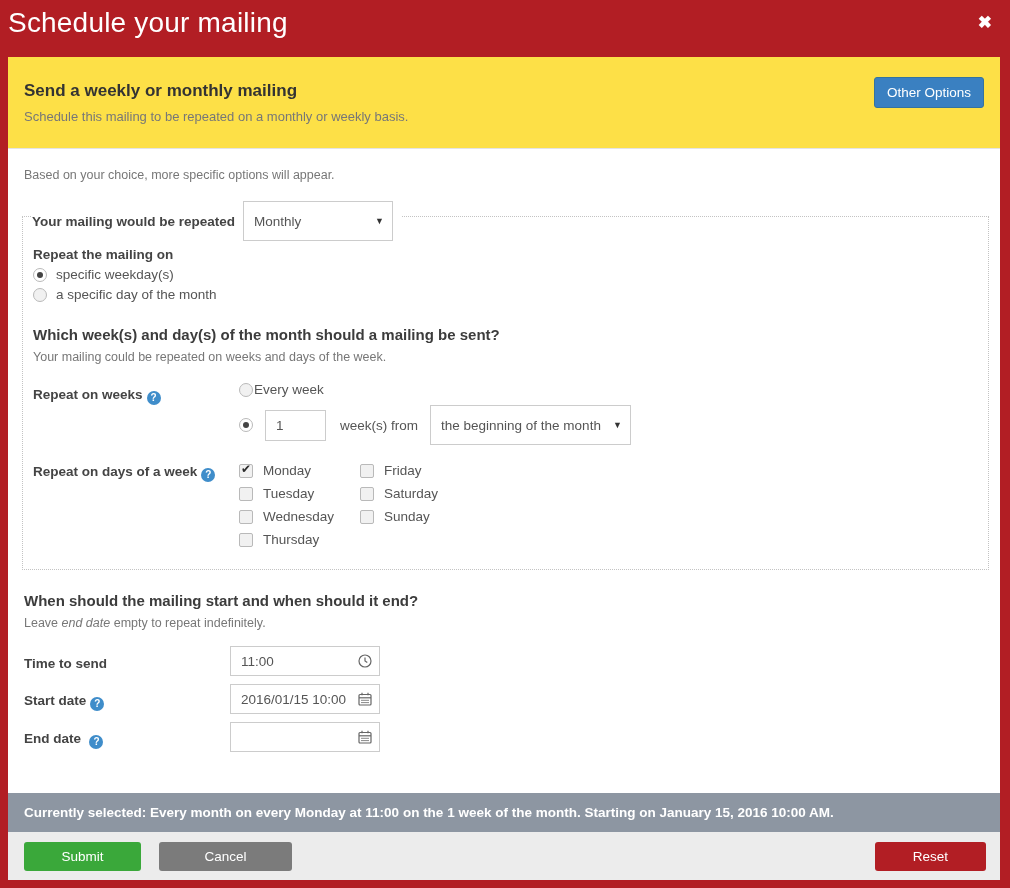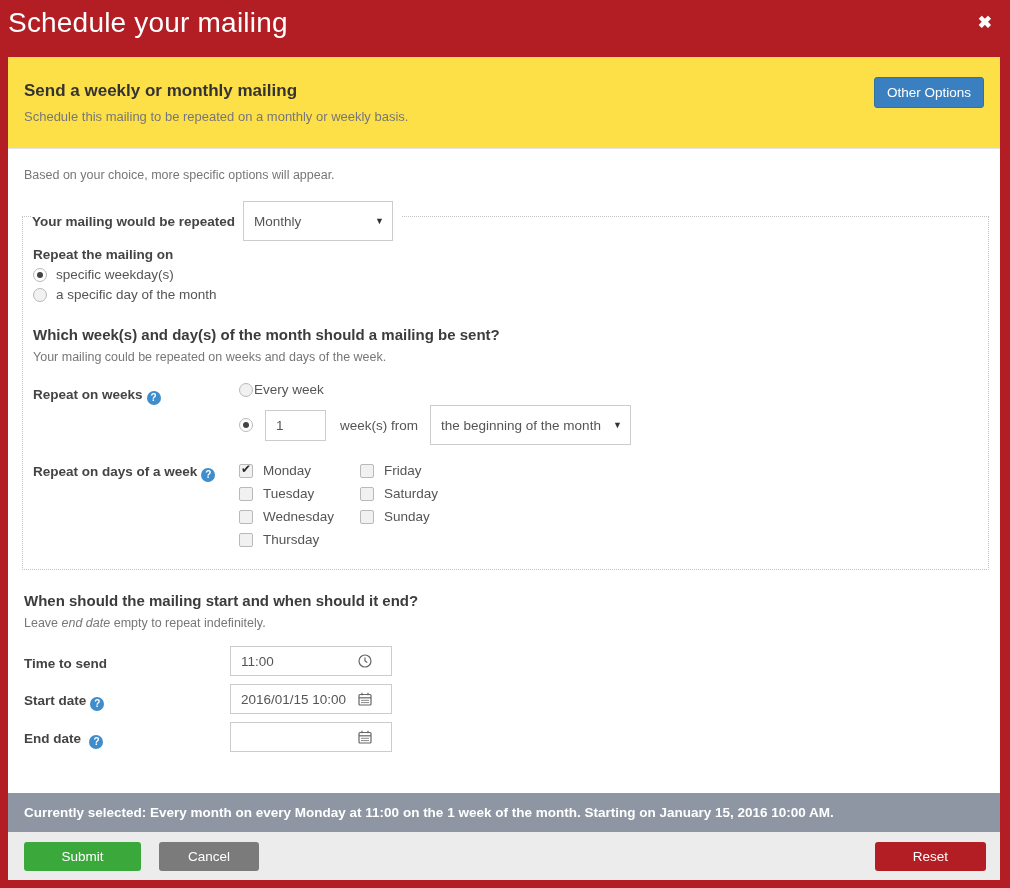--- a/index.html
+++ b/index.html
@@ -120,21 +120,21 @@
     grid-template-rows: repeat(4, 23px); grid-template-columns: 121px auto;
     align-items: center;
   }
   .day-item { display: flex; align-items: center; cursor: pointer; }
   .day-item .opt-label { font-size: 13.5px; color: #555; margin-left: 10px; }
 
   .date-row { display: flex; align-items: center; margin-top: 8px; }
   .date-row.first { margin-top: 16px; }
   .input-wrap { position: relative; width: 150px; }
   .text-input {
-    width: 162px; height: 30px; border: 1px solid #ccc; background: #fff;
+    width: 150px; height: 30px; border: 1px solid #ccc; background: #fff;
     font-size: 13.5px; color: #555; padding: 0 26px 0 10px;
     font-family: "Liberation Sans", sans-serif;
   }
   .input-icon {
     position: absolute; right: 7px; top: 7px; width: 16px; height: 16px;
     pointer-events: none;
   }
 
   .status-bar {
     flex: 0 0 39px; background: #8d96a2;
@@ -143,21 +143,21 @@
   }
   .panel-footer {
     flex: 0 0 48px; background: #ececec;
     display: flex; align-items: center; padding: 0 14px 0 8px;
   }
   .footer-btn {
     height: 29px; border: none; border-radius: 3px; color: #fff;
     font-size: 13.5px; cursor: pointer; font-family: "Liberation Sans", sans-serif;
   }
   .btn-submit { background: #3aa83a; width: 117px; margin-left: 8px; }
-  .btn-cancel { background: #7b7b7b; width: 100px; margin-left: 18px; }
+  .btn-cancel { background: #7b7b7b; width: 133px; margin-left: 18px; }
   .btn-reset  { background: #b21e24; width: 111px; margin-left: auto; }
 
   .italic { font-style: italic; }
 </style>
 </head>
 <body>
 
 <div class="modal">
 
   <div class="titlebar">

